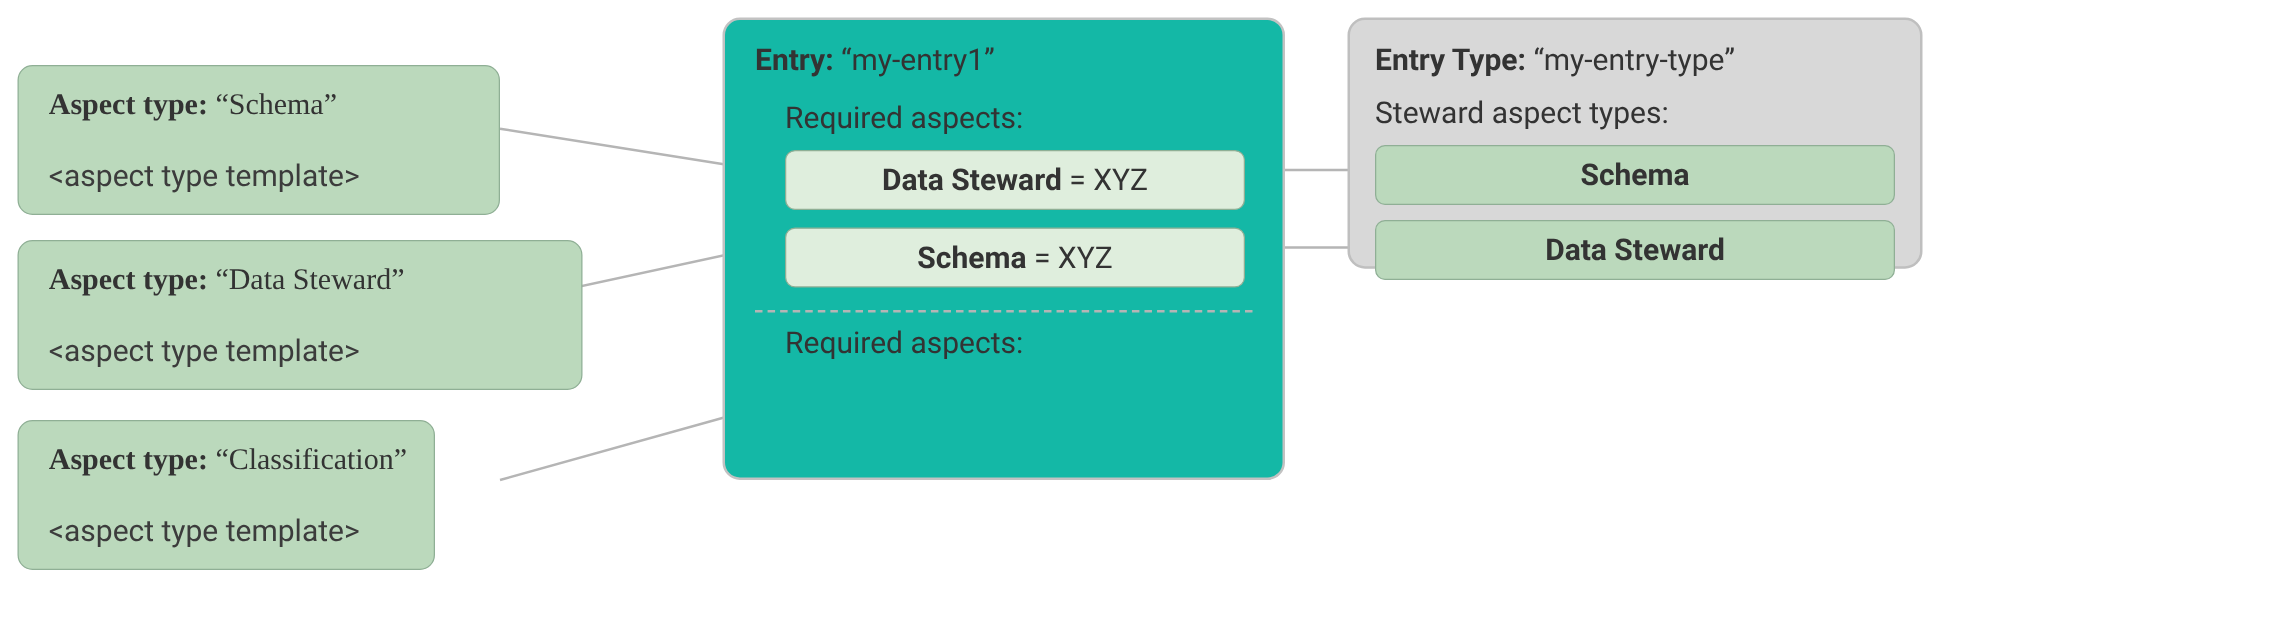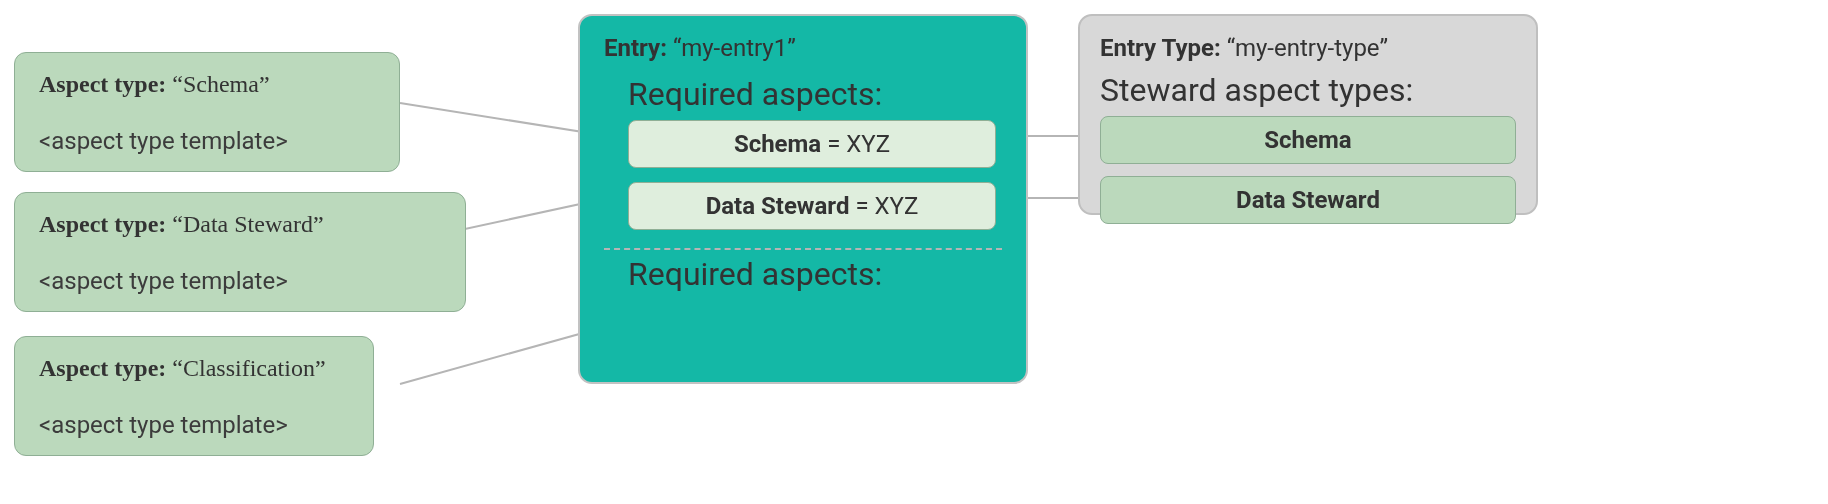--- a/index.html
+++ b/index.html
@@ -69,21 +69,21 @@
     color: #333333;
     margin-bottom: 10px;
   }
   .entry-panel .panel-title .bold {
     font-weight: 700;
   }
   .entry-panel .panel-title .thin {
     font-weight: 400;
   }
   .section-label {
-    font-size: 32px;
+    font-size: 24px;
     line-height: 32px;
     color: #333333;
     font-weight: 400;
     margin: 14px 0 10px 24px;
   }
   .pills {
     display: flex;
     flex-direction: column;
     gap: 14px;
     margin-left: 24px;
@@ -164,39 +164,39 @@
     <div class="template-line">&lt;aspect type template&gt;</div>
   </div>
 
   <div class="aspect-card" style="left:14px; top:192px; width:452px;">
     <div class="title-line">
       <span class="label">Aspect type: </span><span class="value">“Data Steward”</span>
     </div>
     <div class="template-line">&lt;aspect type template&gt;</div>
   </div>
 
-  <div class="aspect-card" style="left:14px; top:336px; width:360px;">
+  <div class="aspect-card" style="left:14px; top:336px; width:334px;">
     <div class="title-line">
       <span class="label">Aspect type: </span><span class="value">“Classification”</span>
     </div>
     <div class="template-line">&lt;aspect type template&gt;</div>
   </div>
 
   <div class="entry-panel" style="left:578px; top:14px; width:450px; height:370px;">
     <div class="panel-title">
       <span class="bold">Entry: </span><span class="thin">“my-entry1”</span>
     </div>
 
     <div class="section-label">Required aspects:</div>
     <div class="pills">
       <div class="pill">
+        <span><span class="k">Data Steward</span><span class="v"> = </span><span class="v">XYZ</span></span>
+      </div>
+      <div class="pill">
         <span><span class="k">Schema</span><span class="v"> = </span><span class="v">XYZ</span></span>
-      </div>
-      <div class="pill">
-        <span><span class="k">Data Steward</span><span class="v"> = </span><span class="v">XYZ</span></span>
       </div>
     </div>
 
     <hr class="dashed">
 
     <div class="section-label" style="margin-top:0;">Required aspects:</div>
   </div>
 
   <div class="type-panel" style="left:1078px; top:14px; width:460px; height:201px;">
     <div class="panel-title">

